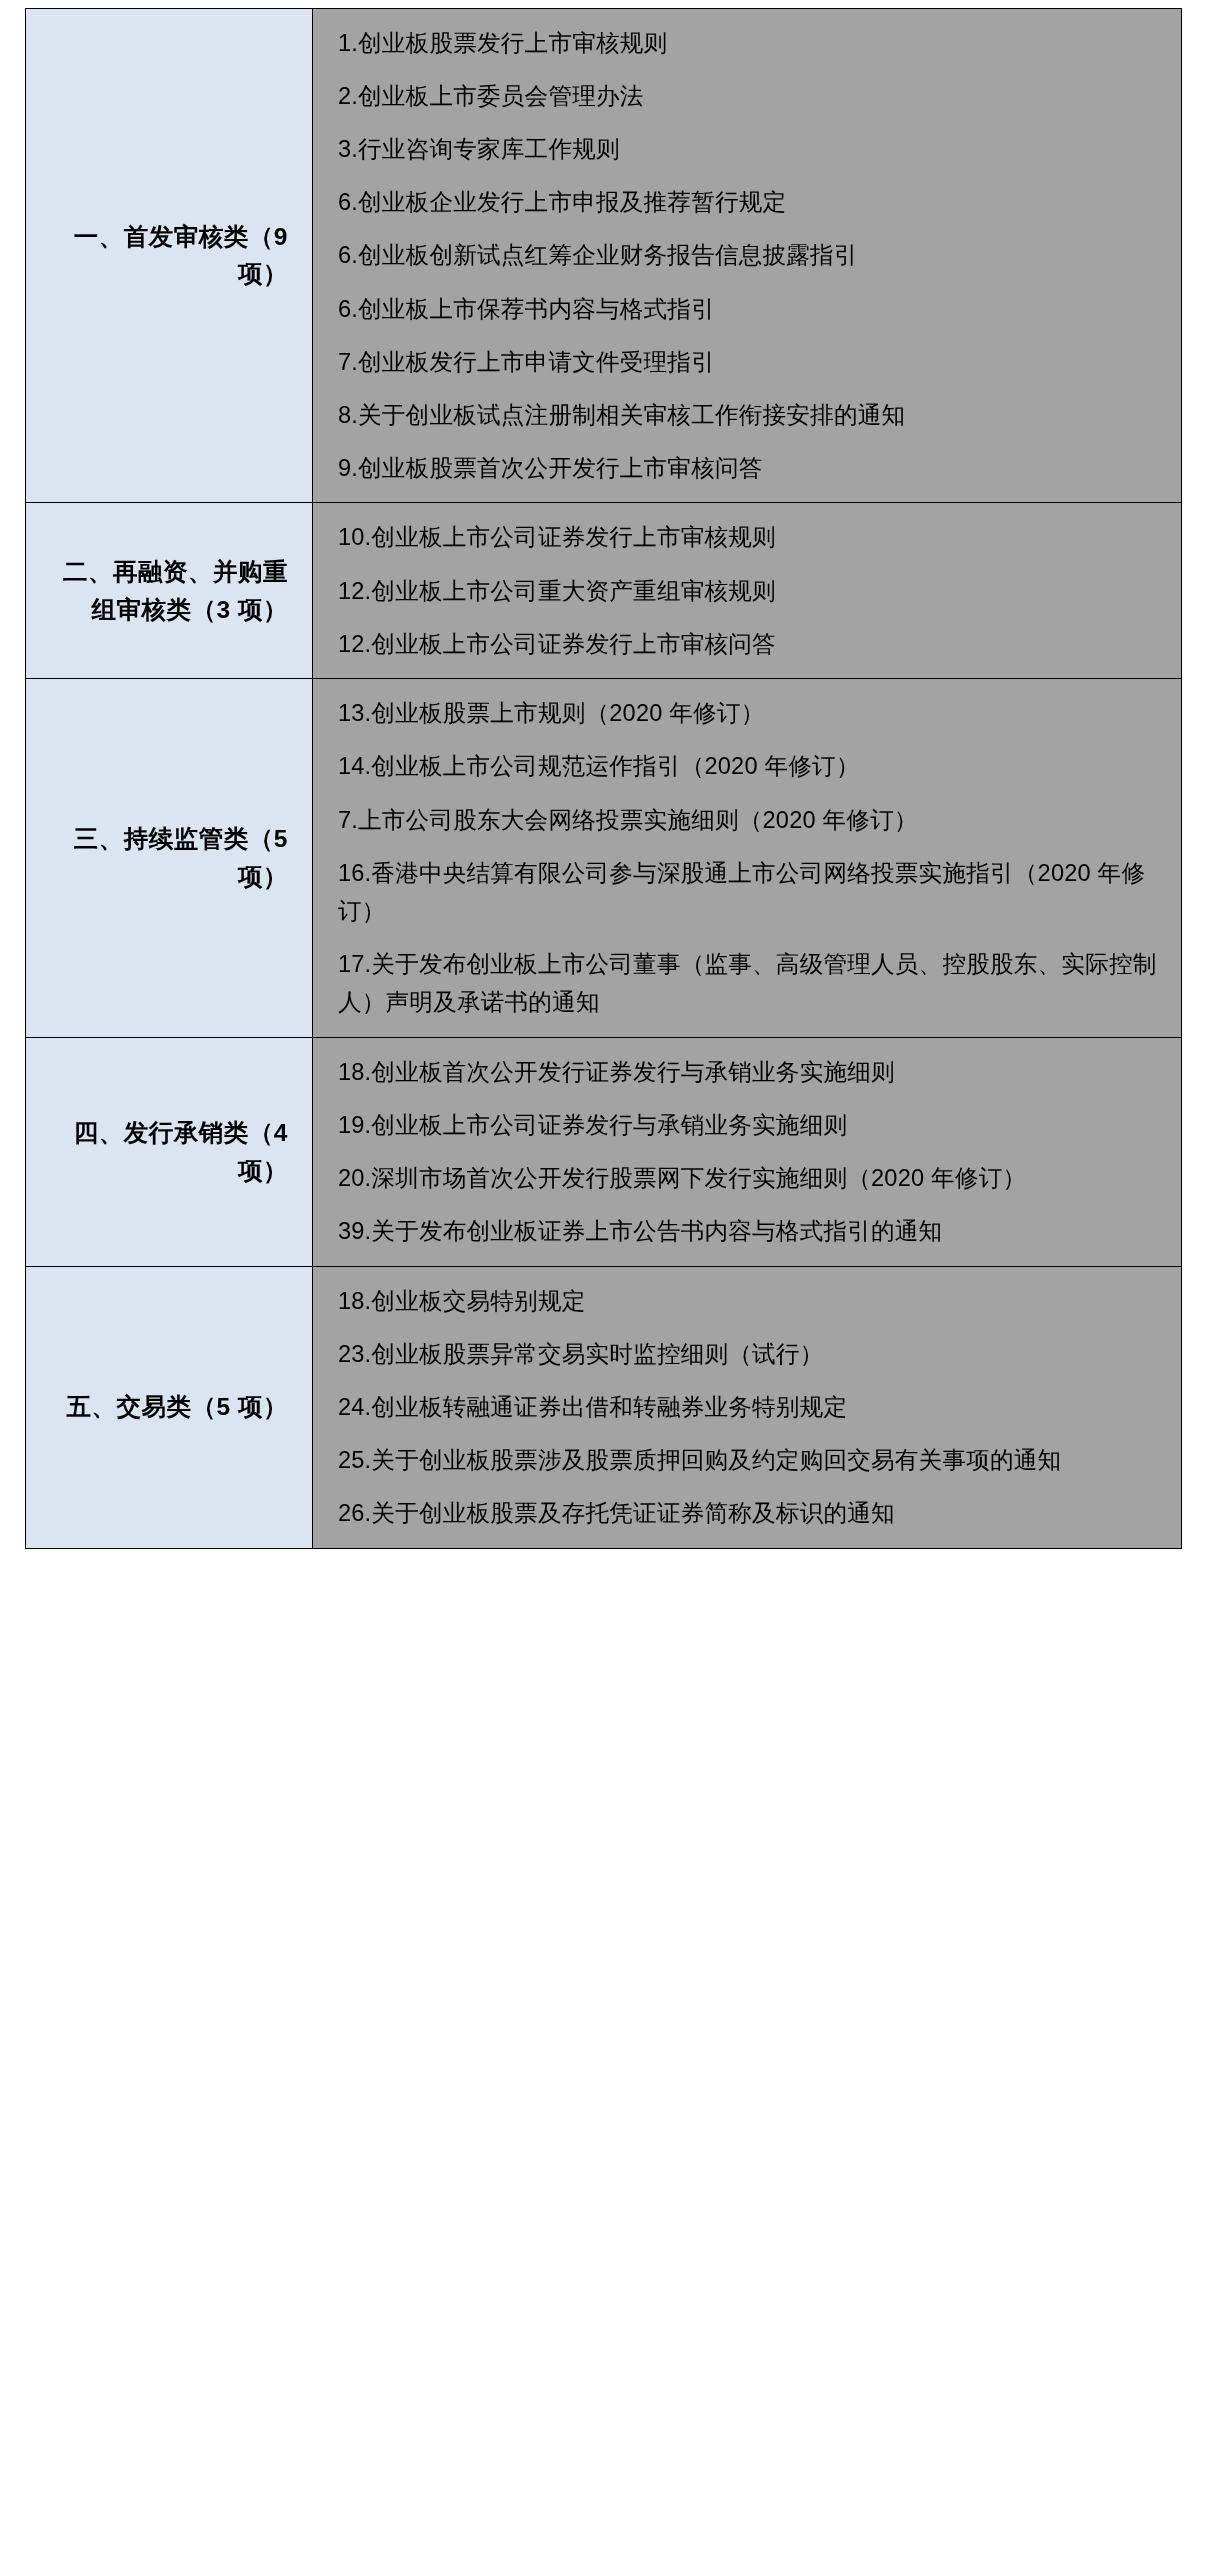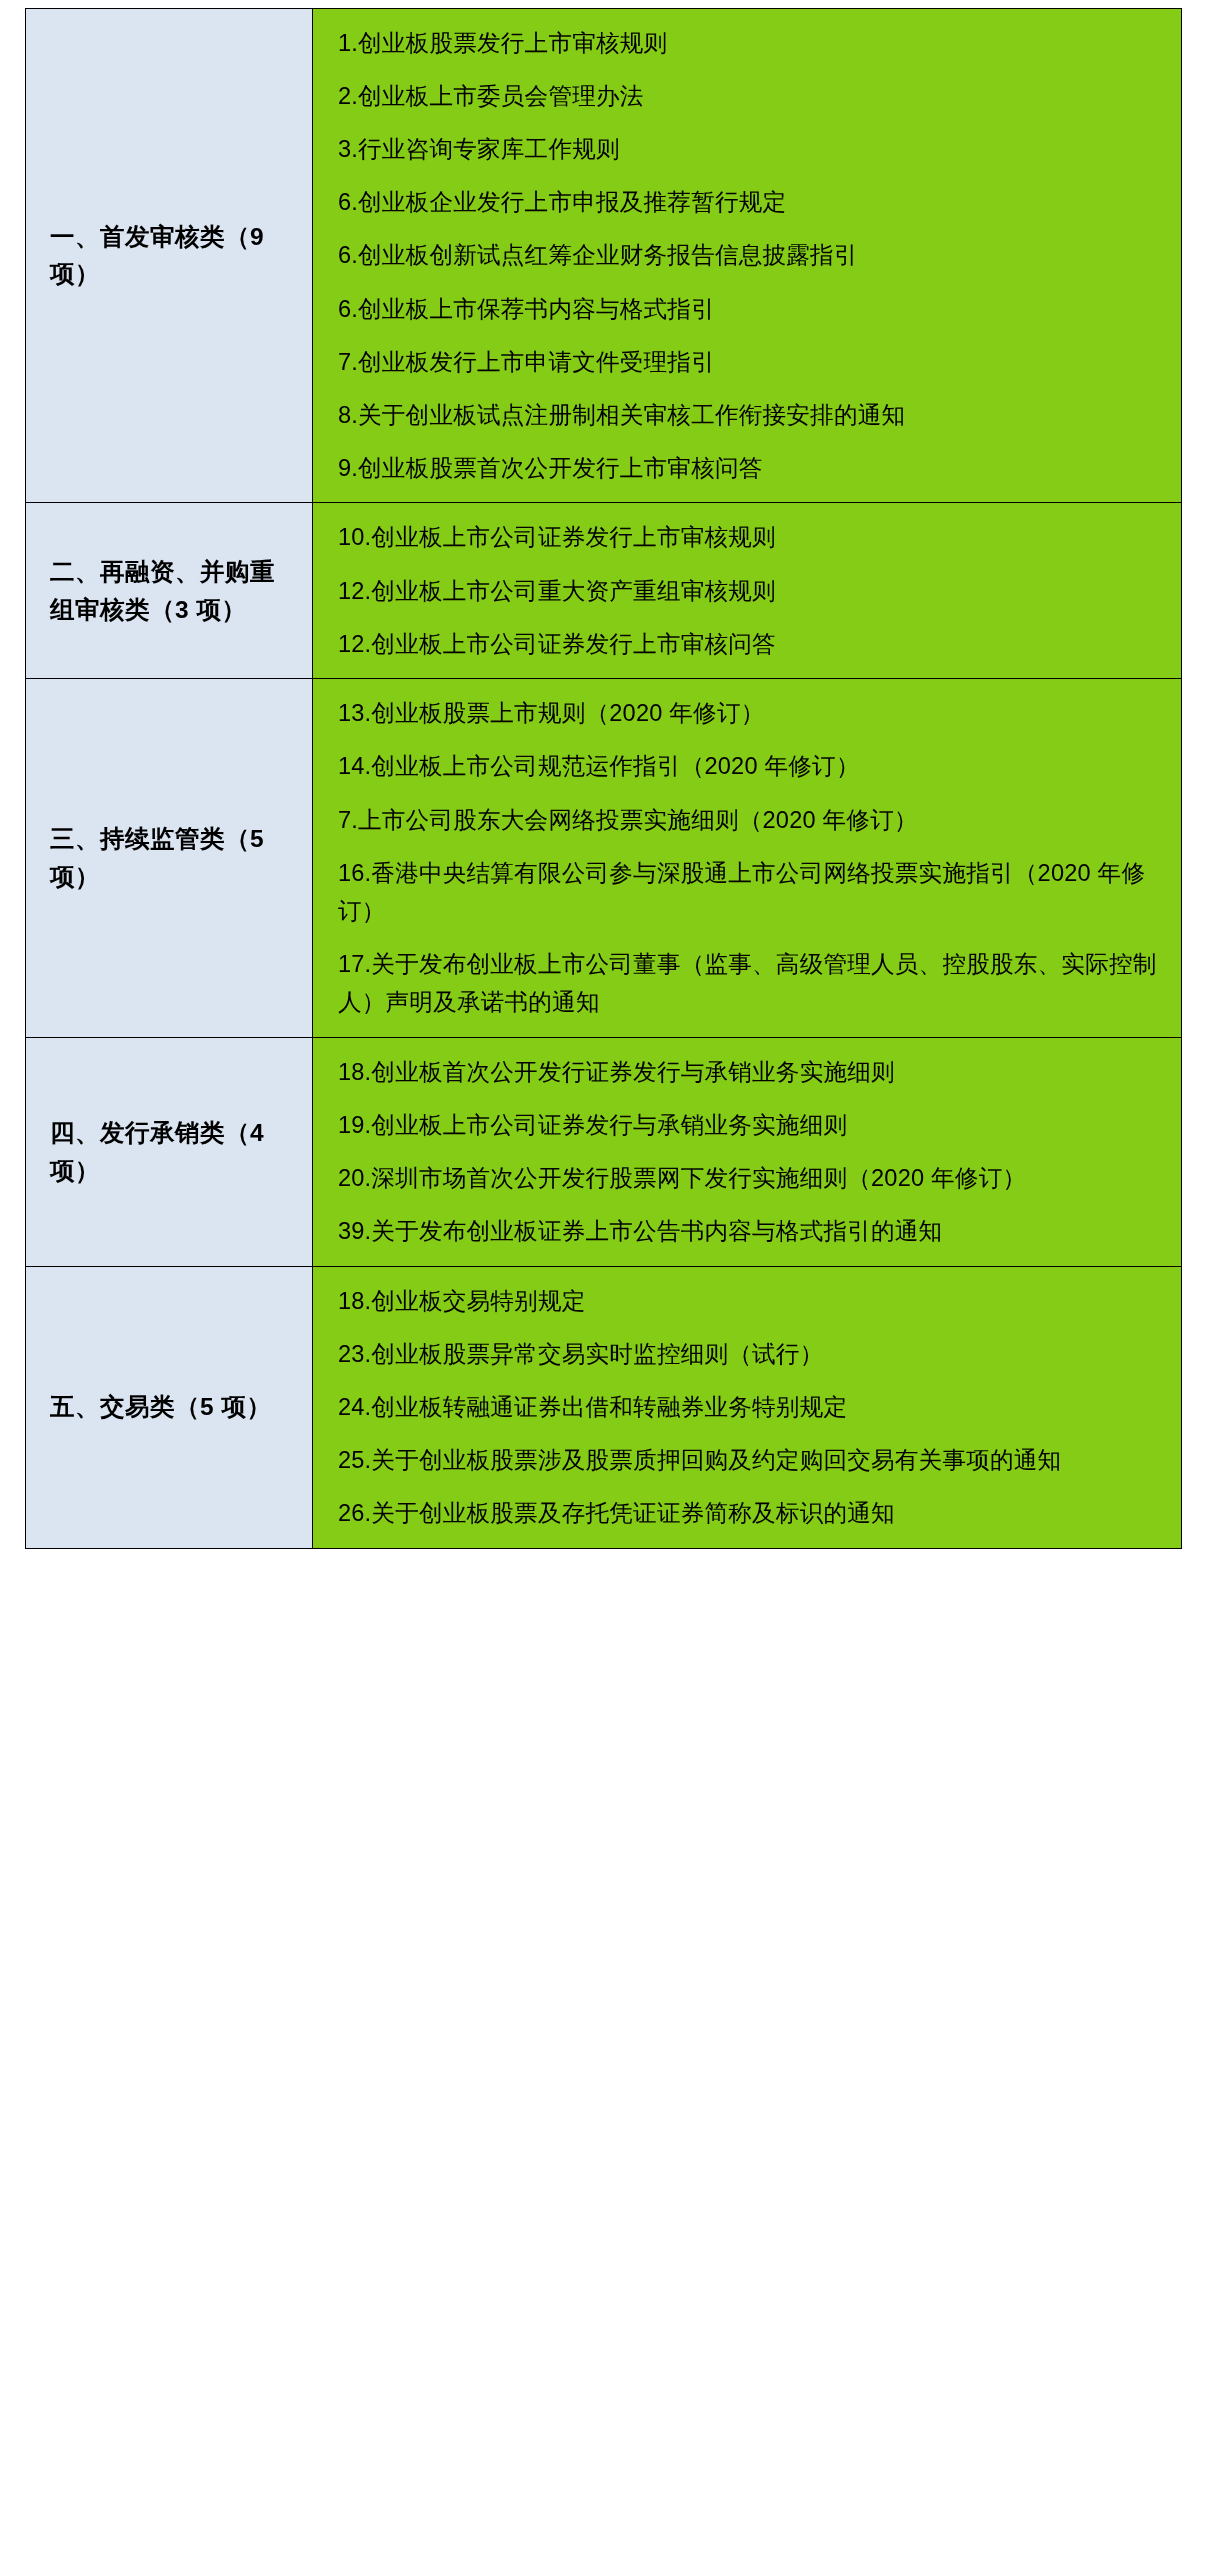--- a/index.html
+++ b/index.html
@@ -22,31 +22,31 @@
     table-layout: fixed;
   }
   table.reg-table td {
     border: 0.9px solid #000000;
     vertical-align: middle;
     box-sizing: border-box;
   }
   td.cat-cell {
     width: 276px;
     background: #dbe5f1;
-    text-align: left;
+    text-align: right;
     font-weight: bold;
     font-size: 24.5px;
     line-height: 1.55;
     color: #000000;
     padding: 9.4px 24.5px;
     letter-spacing: 0.5px;
   }
   td.items-cell {
     width: 832px;
-    background: #84cc16;
+    background: #a3a3a3;
     padding: 15px 17px 15px 24.5px;
     vertical-align: top;
     margin-left: 33px;
   }
   ol.items {
     list-style: none;
     margin: 0;
     padding: 0;
     counter-reset: none;
   }

